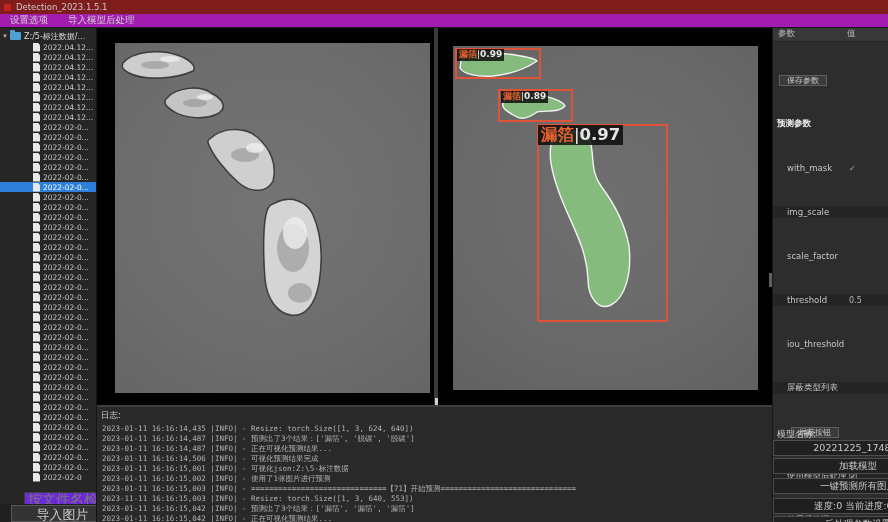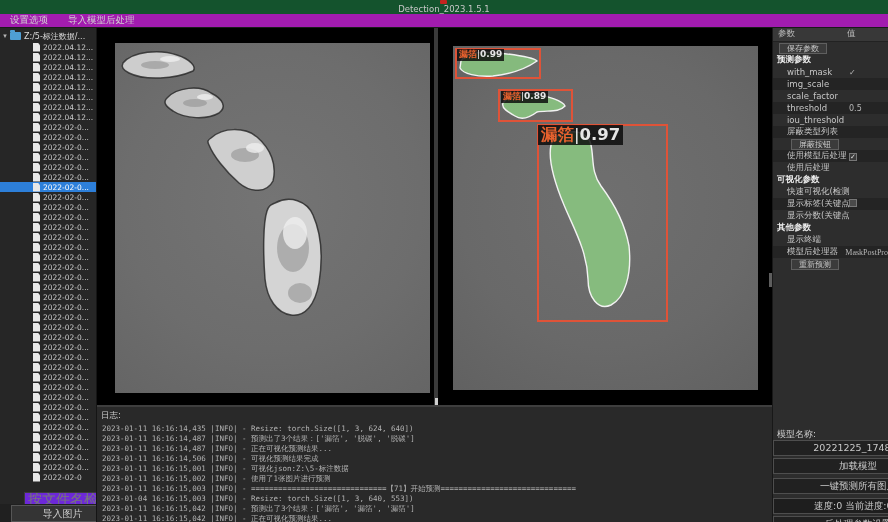--- a/index.html
+++ b/index.html
@@ -1,19 +1,19 @@
 <!DOCTYPE html>
 <html><head>
 <meta charset="utf-8">
 <style>
   * { margin:0; padding:0; box-sizing:border-box; }
   html,body { width:888px; height:522px; overflow:hidden; background:#1d1d1d;
     font-family:"DejaVu Sans","Liberation Sans",sans-serif; }
-  .titlebar { position:absolute; left:0; top:0; width:888px; height:14px; background:#14532d;
-    display:flex; align-items:center;flex-direction:column; }
+  .titlebar { position:absolute; left:0; top:0; width:888px; height:14px; background:#7f1d1d;
+    display:flex; align-items:center; }
   .appicon { width:7px; height:7px; background:#c4241f; border-radius:1px; margin:0 5px 0 4px; }
   .apptitle { color:#c9c9c9; font-size:8.5px; }
   .menubar { position:absolute; left:0; top:14px; width:888px; height:14px; background:#a21caf;
     display:flex; align-items:center; border-bottom:1px solid #1a1a1a; }
   .menuitem { color:#d2d2d2; font-size:9.5px; padding:0 10px; }
 
   
   .sidebar { position:absolute; left:0; top:28px; width:97px; height:494px; background:#262626;
     border-right:1px solid #151515; overflow:hidden; }
   .tree { position:absolute; left:0; top:2px; width:97px; height:458px; overflow:hidden; }
@@ -25,21 +25,21 @@
     font-size:7.5px; white-space:nowrap; }
   .titem.sel { background:#2d7fd9; color:#fff; }
   .ficon { width:7px; height:9px; background:#e8e8e8; margin-right:3px; flex:0 0 auto;
     clip-path:polygon(0 0,70% 0,100% 30%,100% 100%,0 100%); }
   .searchbox { position:absolute; left:0; top:461px; width:97px; height:14px; }
   .searchbox input { width:97px; height:14px; background:#6d28d9; border:1px solid #3c3c3c;
     color:#c9c9c9; font-size:14px; padding:0 3px; font-family:inherit;margin-left:24px; }
   .searchbox input::placeholder { color:#787878; }
   .importwrap { position:absolute; left:0; top:476px; width:97px; height:18px; background:#202020; }
   .importbtn { position:absolute; left:11px; top:1px; width:103px; height:17px; background:#343434;
-    border:1px solid #565656; color:#cccccc; font-size:10px; font-family:inherit; }
+    border:1px solid #565656; color:#cccccc; font-size:13px; font-family:inherit; }
 
   
   .center { position:absolute; left:97px; top:28px; width:675px; height:494px; }
   .viewer { position:absolute; left:0; top:0; width:675px; height:377px; background:#000; }
   .imgdivider { position:absolute; left:337px; top:0; width:4px; height:377px; background:#3a3a3a; }
   .divhandle { position:absolute; left:338px; top:370px; width:3px; height:12px; background:#cfcfcf; }
   .scrollhandle { position:absolute; left:672px; top:245px; width:3px; height:14px; background:#5e5e5e; }
   .leftimg { position:absolute; left:18px; top:15px; width:315px; height:350px;
     background:radial-gradient(circle at 50% 45%, #747474 0%, #6d6d6d 60%, #656565 100%); }
   .rightimg { position:absolute; left:356px; top:18px; width:305px; height:344px;
@@ -59,21 +59,21 @@
   .lline { color:#b3b3b3; font-size:7.5px; line-height:10px; white-space:pre; padding-left:5px;
     font-family:"DejaVu Sans Mono","Liberation Mono",monospace; }
 
   
   .rightpanel { position:absolute; left:772px; top:28px; width:116px; height:494px; background:#2d2d2d;
     border-left:1px solid #181818; overflow:hidden; }
   .phead { display:flex; height:14px; background:#383838; border-bottom:1px solid #222;
     color:#bdbdbd; font-size:8.5px; align-items:flex-start; }
   .phead .c1 { width:74px; padding-left:5px; }
   .phead .c2 { flex:1; }
-  .prow { display:flex; align-items:center; height:12px; color:#c6c6c6; font-size:8.5px; }
+  .prow { display:flex; align-items:center; height:12px; color:#c6c6c6; font-size:8.5px;margin-top:32px; }
   .prow.stripe { background:#242424; }
   .prow .plabel { width:76px; padding-left:14px; white-space:nowrap; overflow:hidden; }
   .prow .pvalue { flex:1; white-space:nowrap; color:#b8b8b8; font-size:8px; }
   .prow.pgroup { color:#ececec; font-weight:bold; font-size:8.5px; }
   .prow.pgroup .plabel { padding-left:4px; width:auto; }
   .pbtn { background:#3b3b3b; border:1px solid #5f5f5f; color:#c9c9c9; font-size:8px;
     height:11px; line-height:9px; padding:0 7px; font-family:inherit; }
   .pbtn.ind1 { margin-left:6px; }
   .pbtn.ind2 { margin-left:18px; }
   .cbox { width:8px; height:8px; border:1px solid #777; background:#3a3a3a; display:inline-block;
@@ -347,21 +347,21 @@
   <div class="logarea">
     <div class="logtitle">日志:</div>
     <div>
         <div class="lline">2023-01-11 16:16:14,435 |INFO| - Resize: torch.Size([1, 3, 624, 640])</div>
         <div class="lline">2023-01-11 16:16:14,487 |INFO| - 预测出了3个结果：['漏箔', '脱碳', '脱碳']</div>
         <div class="lline">2023-01-11 16:16:14,487 |INFO| - 正在可视化预测结果...</div>
         <div class="lline">2023-01-11 16:16:14,506 |INFO| - 可视化预测结果完成</div>
         <div class="lline">2023-01-11 16:16:15,001 |INFO| - 可视化json:Z:\5-标注数据</div>
         <div class="lline">2023-01-11 16:16:15,002 |INFO| - 使用了1张图片进行预测</div>
         <div class="lline">2023-01-11 16:16:15,003 |INFO| - ==============================【71】开始预测==============================</div>
-        <div class="lline">2023-01-04 16:16:15,003 |INFO| - Resize: torch.Size([1, 3, 640, 553])</div>
+        <div class="lline">2023-11-11 16:16:15,003 |INFO| - Resize: torch.Size([1, 3, 640, 553])</div>
         <div class="lline">2023-01-11 16:16:15,042 |INFO| - 预测出了3个结果：['漏箔', '漏箔', '漏箔']</div>
         <div class="lline">2023-01-11 16:16:15,042 |INFO| - 正在可视化预测结果...</div>
       </div>
   </div>
 </div>
 
 <div class="rightpanel">
   <div class="phead">
     <span class="c1">参数</span>
     <span class="c2">值</span>

